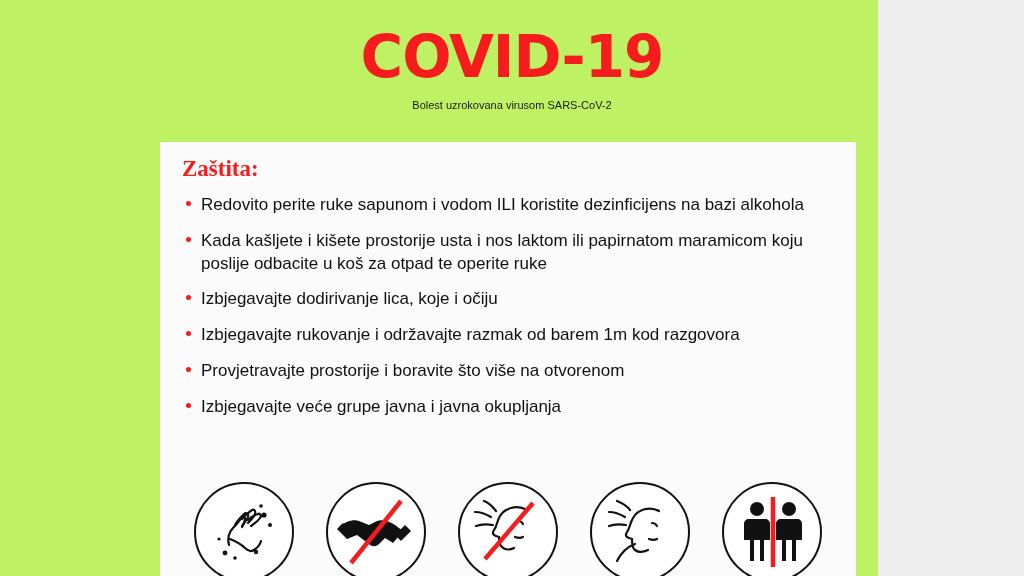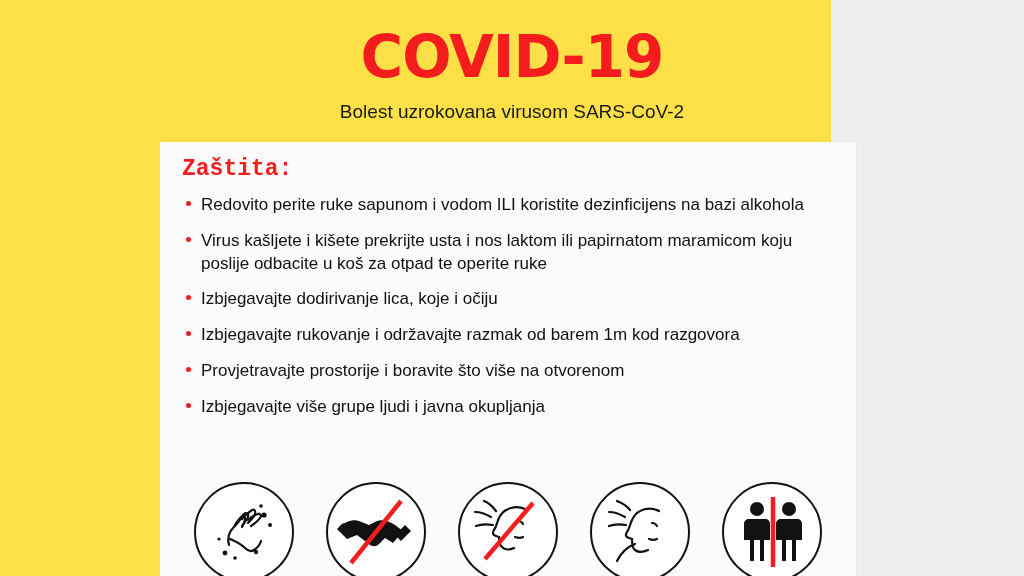--- a/index.html
+++ b/index.html
@@ -10,56 +10,57 @@
     width: 1024px;
     height: 576px;
     background: #eeeeee;
     font-family: "Liberation Sans", sans-serif;
     overflow: hidden;
   }
   .slide {
     position: relative;
     width: 831px;
     height: 576px;
-    background: #fde047;
+    background: #bef264;
+    padding-left: 47px;
   }
   .header {
     position: absolute;
     top: 28px;
     left: 0;
     width: 1024px;
     text-align: center;
   }
   .title {
     font-family: "DejaVu Sans", sans-serif;
     font-weight: bold;
     font-size: 58px;
     letter-spacing: -1px;
     color: #f41c1c;
     line-height: 1.0;
     margin: 0;
   }
   .subtitle {
     font-family: "Liberation Sans", sans-serif;
-    font-size: 19px;
+    font-size: 11px;
     color: #1a1a1a;
     line-height: 1.45;
     margin-top: 12px;
   }
   .card {
     position: absolute;
     left: 160px;
     top: 142px;
     width: 696px;
     height: 434px;
     background: #fbfbfb;
     box-shadow: 0 0 0 1px rgba(0,0,0,0.02);
   }
   .card-heading {
-    font-family: Liberation Mono, monospace;
+    font-family: Liberation Serif, serif;
     font-weight: bold;
     font-size: 23px;
     color: #f41c1c;
     margin: 14px 0 0 22px;
   }
   .list {
     margin: 12px 0 0 0;
     padding: 0 26px 0 26px;
     list-style: none;
   }
@@ -116,25 +117,25 @@
     <div class="subtitle">
       <div>Bolest uzrokovana virusom SARS-CoV-2</div>
     </div>
   </div>
 
   <div class="card">
     <div class="card-heading">Zaštita:</div>
 
     <ul class="list">
       <li>Redovito perite ruke sapunom i vodom ILI koristite dezinficijens na bazi alkohola</li>
-      <li>Virus kašljete i kišete prekrijte usta i nos laktom ili papirnatom maramicom koju poslije odbacite u koš za otpad te operite ruke</li>
+      <li>Kada kašljete i kišete prostorije usta i nos laktom ili papirnatom maramicom koju poslije odbacite u koš za otpad te operite ruke</li>
       <li>Izbjegavajte dodirivanje lica, koje i očiju</li>
       <li>Izbjegavajte rukovanje i održavajte razmak od barem 1m kod razgovora</li>
       <li>Provjetravajte prostorije i boravite što više na otvorenom</li>
-      <li>Izbjegavajte više grupe ljudi i javna okupljanja</li>
+      <li>Izbjegavajte veće grupe javna i javna okupljanja</li>
     </ul>
 
     <div class="icons">
 
       <div class="icon-circle">
         <svg width="86" height="86" viewBox="0 0 86 86">
           <g fill="none" stroke="#111" stroke-width="2.2" stroke-linecap="round">
             <path d="M28 56c-2-6 0-13 4-17 3-3 6-6 8-10 1-2 4-2 4 1 0 3-2 6-3 8"></path>
             <path d="M34 36c2-4 6-8 9-11 2-2 5 0 4 3-1 3-4 6-6 9"></path>
             <path d="M41 30c3-4 7-7 10-9 2-1 4 1 3 4-1 3-4 6-7 9"></path>

